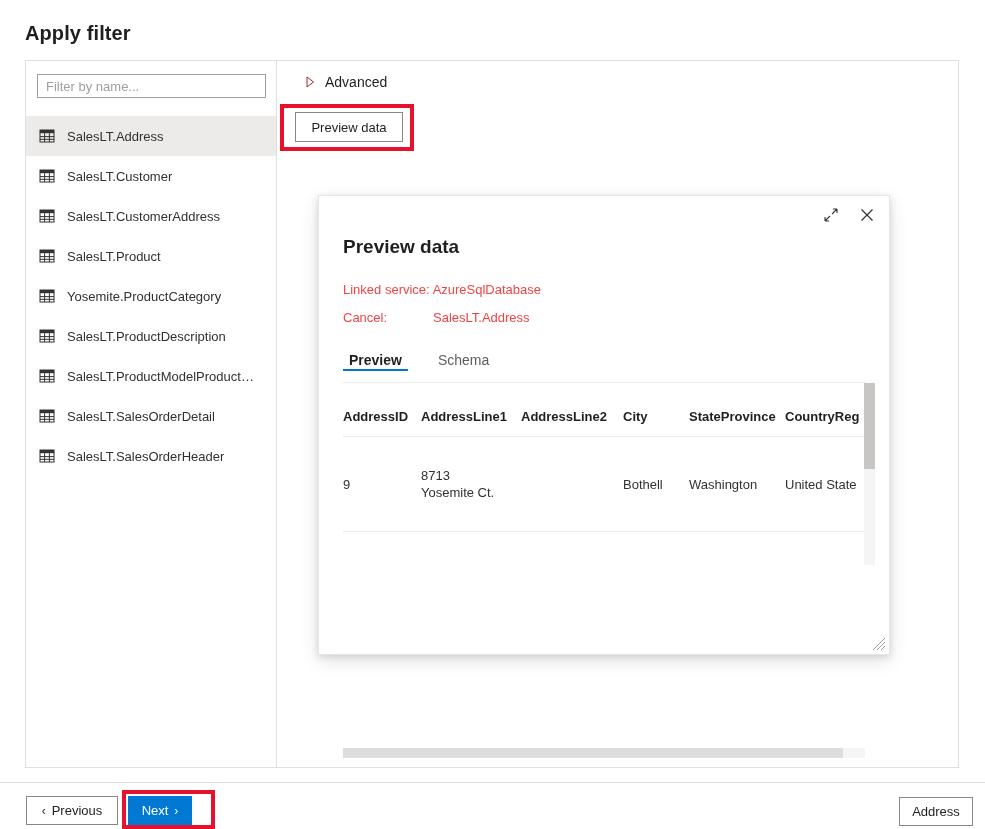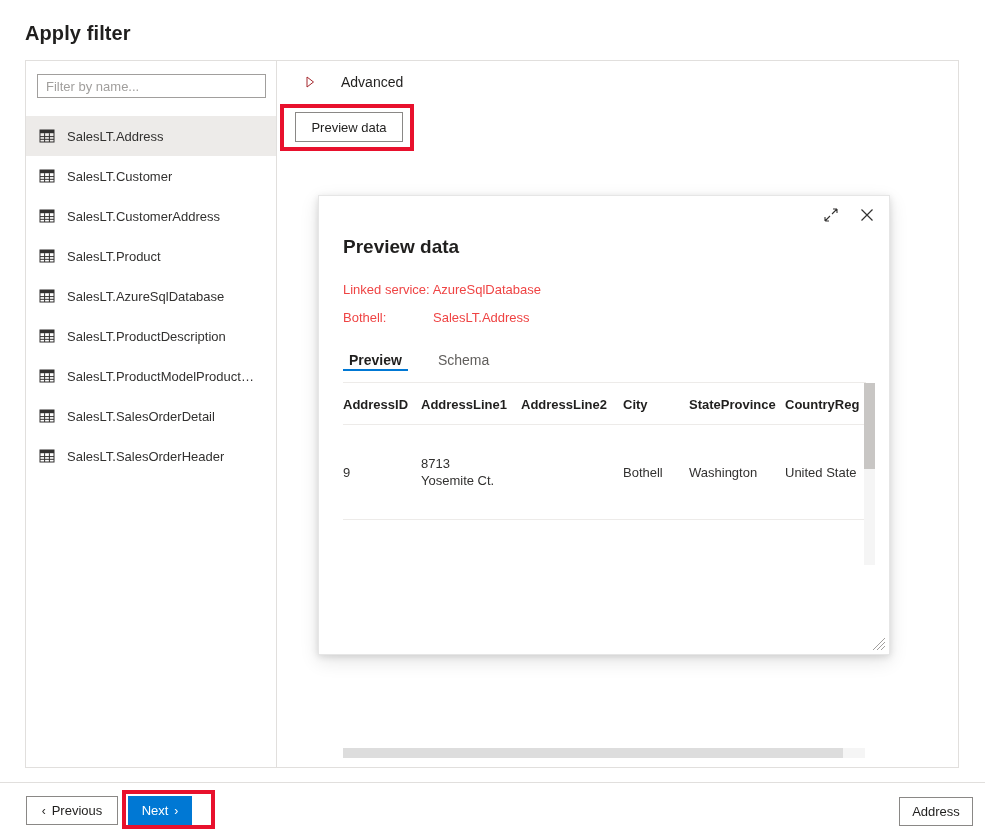--- a/index.html
+++ b/index.html
@@ -103,21 +103,20 @@
     background: #ffffff;
   }
   #advanced-row {
     position: absolute;
     left: 27px;
     top: 13px;
     display: flex;
     align-items: center;
     cursor: pointer;
     user-select: none;
-    gap: 16px;
   }
   #advanced-row .chev {
     width: 10px;
     height: 12px;
     margin-right: 10px;
     display: block;
   }
   #advanced-label { font-size: 14px; color: #201f1e; }
 
   
@@ -234,21 +233,21 @@
     position: absolute;
     left: 24px;
     top: 187px;
     width: 523px;
     height: 188px;
     overflow: hidden;
   }
   #grid-table {
     position: absolute;
     left: 0;
-    top: 0;
+    top: 12px;
     border-collapse: collapse;
     table-layout: fixed;
     width: 600px;
     font-size: 13px;
   }
   #grid-table th {
     text-align: left;
     font-weight: 600;
     color: #201f1e;
     font-size: 13px;
@@ -388,21 +387,21 @@
             <path d="M1 8.6 H15 M1 11.3 H15 M5.6 5.2 V14 M10.4 5.2 V14" stroke="#323130" stroke-width="1"></path>
           </svg>
           <span class="li-label">SalesLT.Product</span>
         </div>
         <div class="list-item">
           <svg class="grid-ico" viewBox="0 0 16 16">
             <rect x="1" y="2" width="14" height="12" fill="none" stroke="#323130" stroke-width="1"></rect>
             <rect x="1" y="2" width="14" height="3.2" fill="#323130"></rect>
             <path d="M1 8.6 H15 M1 11.3 H15 M5.6 5.2 V14 M10.4 5.2 V14" stroke="#323130" stroke-width="1"></path>
           </svg>
-          <span class="li-label">SalesLT.AzureSqlDatabase</span>
+          <span class="li-label">Yosemite.ProductCategory</span>
         </div>
         <div class="list-item">
           <svg class="grid-ico" viewBox="0 0 16 16">
             <rect x="1" y="2" width="14" height="12" fill="none" stroke="#323130" stroke-width="1"></rect>
             <rect x="1" y="2" width="14" height="3.2" fill="#323130"></rect>
             <path d="M1 8.6 H15 M1 11.3 H15 M5.6 5.2 V14 M10.4 5.2 V14" stroke="#323130" stroke-width="1"></path>
           </svg>
           <span class="li-label">SalesLT.ProductDescription</span>
         </div>
         <div class="list-item">
@@ -459,21 +458,21 @@
       </div>
 
       <div id="panel-title">Preview data</div>
 
       <div class="meta-row" id="meta-linked-service">
         <span>Linked service:</span>
         <span>AzureSqlDatabase</span>
       </div>
 
       <div class="meta-row" id="meta-object-row">
-        <span id="meta-object-label">Bothell:</span>
+        <span id="meta-object-label">Cancel:</span>
         <span>SalesLT.Address</span>
       </div>
 
       <div id="panel-tabs">
           <button class="panel-tab active">Preview</button>
           <button class="panel-tab">Schema</button>
         </div>
       <div id="tabs-rule"></div>
 
       <div id="grid-viewport">

